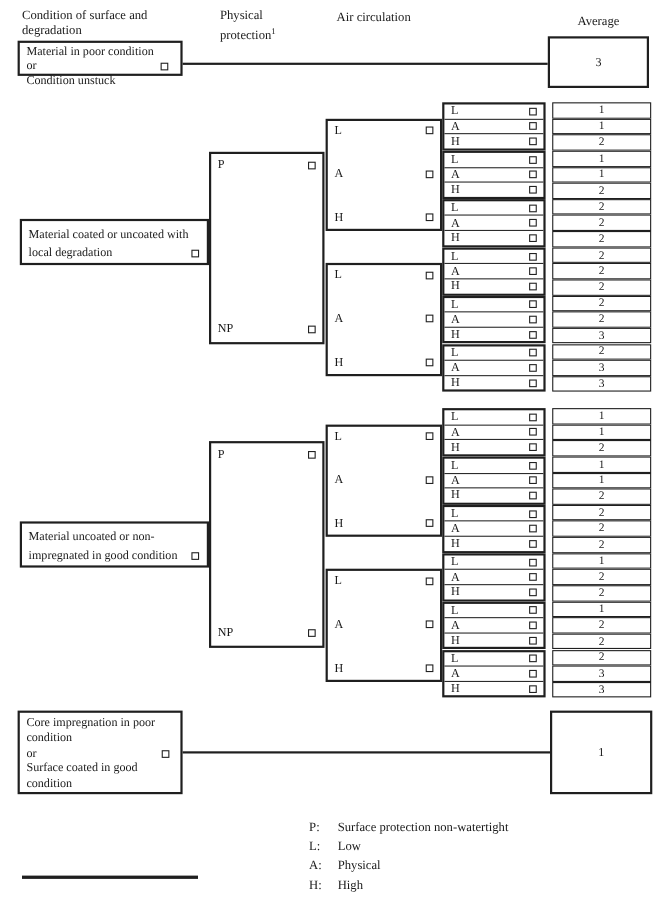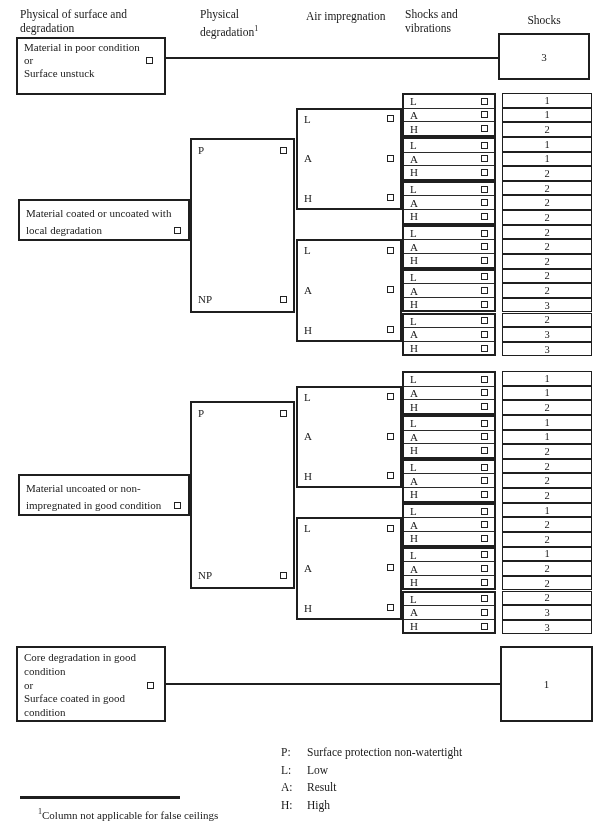--- a/index.html
+++ b/index.html
@@ -30,30 +30,29 @@
   .legend-key { width:26px; flex:none; }
   .footnote { position:absolute; font-size:11px; }
   .footnote sup { font-size:8px; }
   .footnote-rule { position:absolute; height:2.5px; background:#1f1f1f; }
 </style>
 </head>
 <body>
 
 <div id="canvas">
 
-  <div class="hdr" style="left:20px;top:8px;width:158px;">Physical of surface and degradation</div>
-  <div class="hdr" style="left:200px;top:8px;width:72px;"><span>Physical degradation</span><sup>1</sup></div>
-  <div class="hdr" style="left:306px;top:10px;width:100px;">Air impregnation</div>
-  <div class="hdr" style="left:405px;top:8px;width:75px;">Shocks and vibrations</div>
-  <div class="hdr" style="left:498px;top:14px;width:92px;text-align:center;">Shocks</div>
-
-  <div class="box cond-box" style="left:16px;top:37px;width:150px;height:58px;padding-top:2px;">
+  <div class="hdr" style="left:20px;top:8px;width:158px;">Condition of surface and degradation</div>
+  <div class="hdr" style="left:200px;top:8px;width:72px;"><span>Physical protection</span><sup>1</sup></div>
+  <div class="hdr" style="left:306px;top:10px;width:100px;">Air circulation</div>
+  <div class="hdr" style="left:498px;top:14px;width:92px;text-align:center;">Average</div>
+
+  <div class="box cond-box" style="left:16px;top:37px;width:150px;height:32px;padding-top:2px;">
     <div>Material in poor condition</div>
     <div>or</div>
-    <div>Surface unstuck</div>
+    <div>Condition unstuck</div>
     <span class="checkbox abs-cb" style="right:11px;top:18px;"></span>
   </div>
   <div class="hline" style="left:166px;top:57px;width:332px;"></div>
   <div class="box terminal-result" style="left:498px;top:33px;width:92px;height:47px;">
       <span>3</span>
     </div>
 
   <div class="box cond-box tree-cond" style="left:18px;top:474px;width:172px;height:42px;">
     <div>Material uncoated or non-</div>
     <div>impregnated in good condition</div>
@@ -415,21 +414,21 @@
           <span class="checkbox"></span>
         </div>
         <div class="shock-row">
           <span>H</span>
           <span class="checkbox"></span>
         </div>
       </div>
     </div>
 
   <div class="box cond-box" style="left:16px;top:646px;width:150px;height:76px;line-height:13.8px;padding-top:3px;">
-    <div>Core degradation in good</div>
+    <div>Core impregnation in poor</div>
     <div>condition</div>
     <div>or</div>
     <div>Surface coated in good</div>
     <div>condition</div>
     <span class="checkbox abs-cb" style="right:10px;top:34px;"></span>
   </div>
   <div class="hline" style="left:166px;top:683px;width:334px;"></div>
   <div class="box terminal-result" style="left:500px;top:646px;width:93px;height:76px;">
       <span>1</span>
     </div>
@@ -438,24 +437,23 @@
     <div class="legend-row">
         <span class="legend-key">P:</span>
         <span>Surface protection non-watertight</span>
       </div>
     <div class="legend-row">
         <span class="legend-key">L:</span>
         <span>Low</span>
       </div>
     <div class="legend-row">
         <span class="legend-key">A:</span>
-        <span>Result</span>
+        <span>Physical</span>
       </div>
     <div class="legend-row">
         <span class="legend-key">H:</span>
         <span>High</span>
       </div>
   </div>
 
   <div class="footnote-rule" style="left:20px;top:796px;width:160px;"></div>
-  <div class="footnote" style="left:38px;top:807px;"><sup>1</sup><span>Column not applicable for false ceilings</span></div>
 
 </div>
 
 </body></html>

